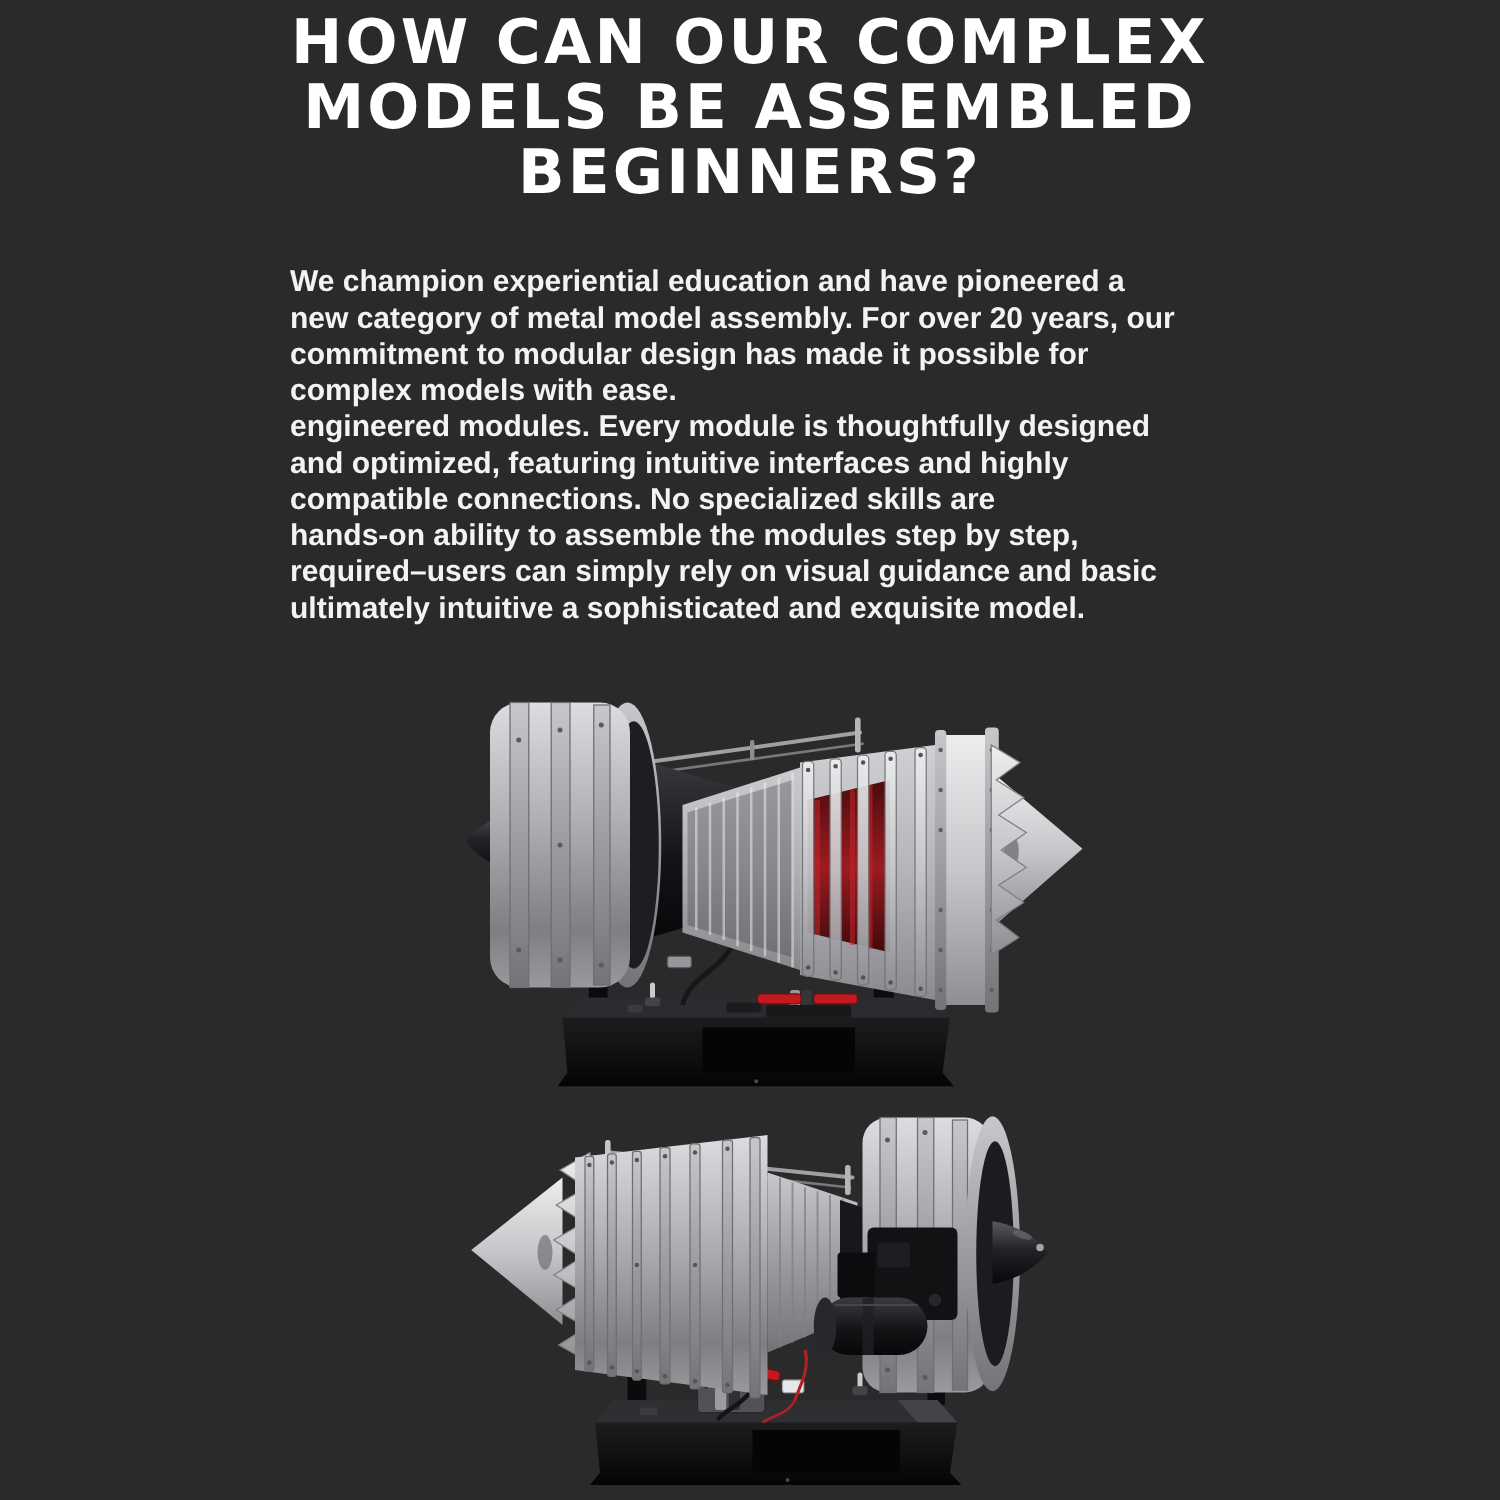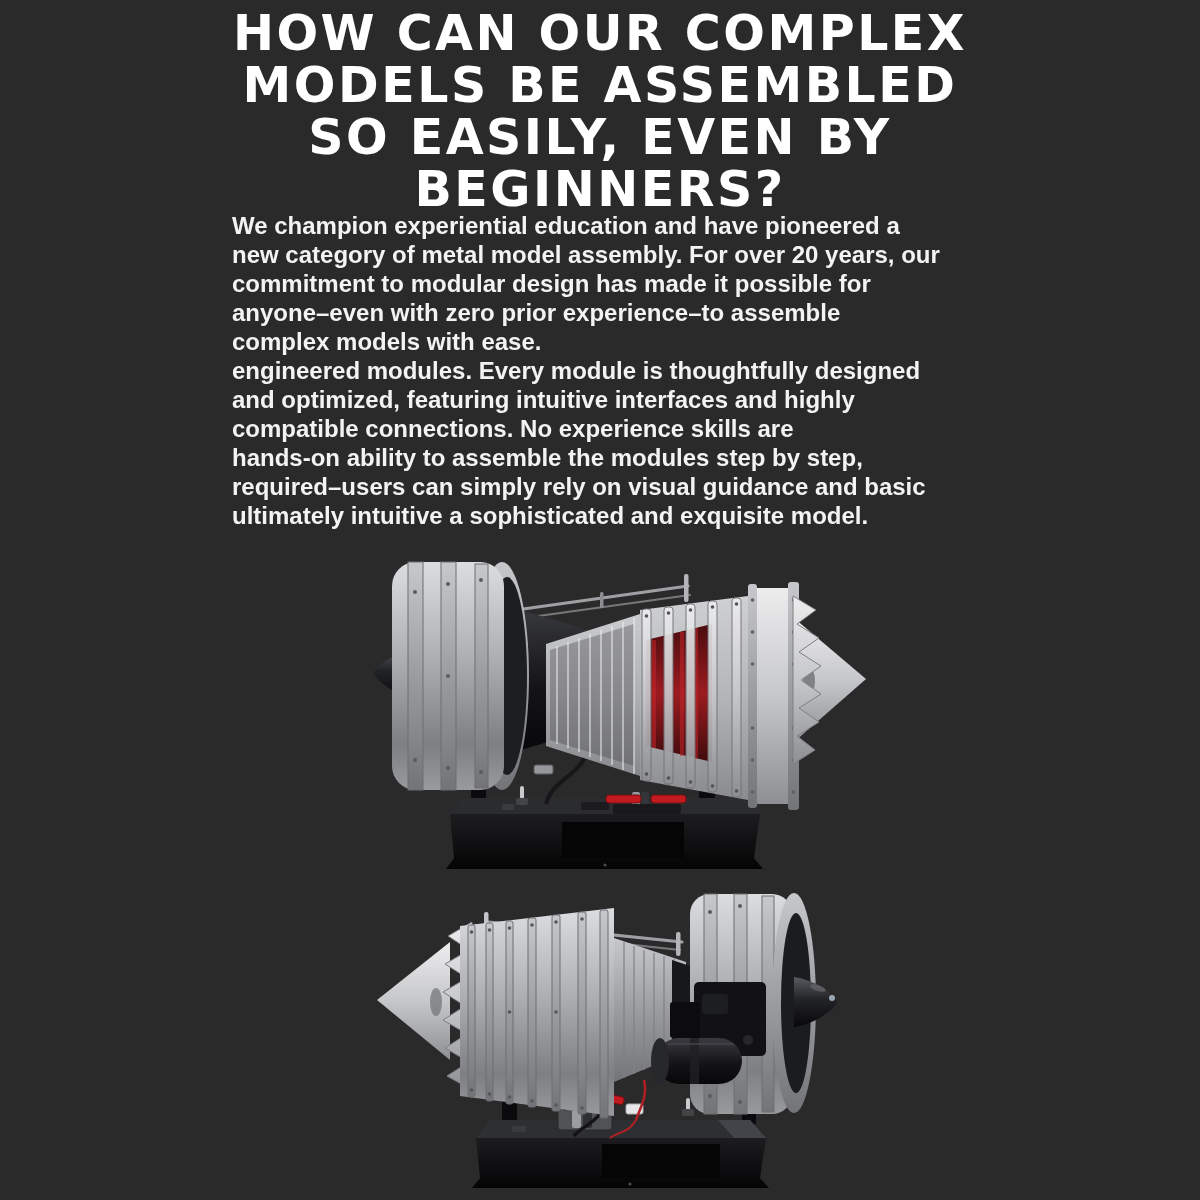--- a/index.html
+++ b/index.html
@@ -31,36 +31,34 @@
   svg{display:block;}
 </style>
 </head>
 <body>
 
 <div class="page">
 
   <header class="headline">
     <div>HOW CAN OUR COMPLEX</div>
     <div>MODELS BE ASSEMBLED</div>
-    <div>SO EASILY, EVEN BY</div>
     <div>BEGINNERS?</div>
   </header>
 
   <section class="copy">
     <div>
       <div class="line">We champion experiential education and have pioneered a</div>
       <div class="line">new category of metal model assembly. For over 20 years, our</div>
       <div class="line">commitment to modular design has made it possible for</div>
-      <div class="line">anyone–even with zero prior experience–to assemble</div>
       <div class="line">complex models with ease.</div>
     </div>
     <div>
       <div class="line">engineered modules. Every module is thoughtfully designed</div>
       <div class="line">and optimized, featuring intuitive interfaces and highly</div>
-      <div class="line">compatible connections. No experience skills are</div>
+      <div class="line">compatible connections. No specialized skills are</div>
       <div class="line">hands-on ability to assemble the modules step by step,</div>
       <div class="line">required–users can simply rely on visual guidance and basic</div>
       <div class="line">ultimately intuitive a sophisticated and exquisite model.</div>
     </div>
   </section>
 
   <figure class="photo-1">
   <svg viewBox="0 0 540 330" width="540" height="330">
     <defs>
       <linearGradient id="gmA" x1="0" y1="0" x2="0" y2="1">

